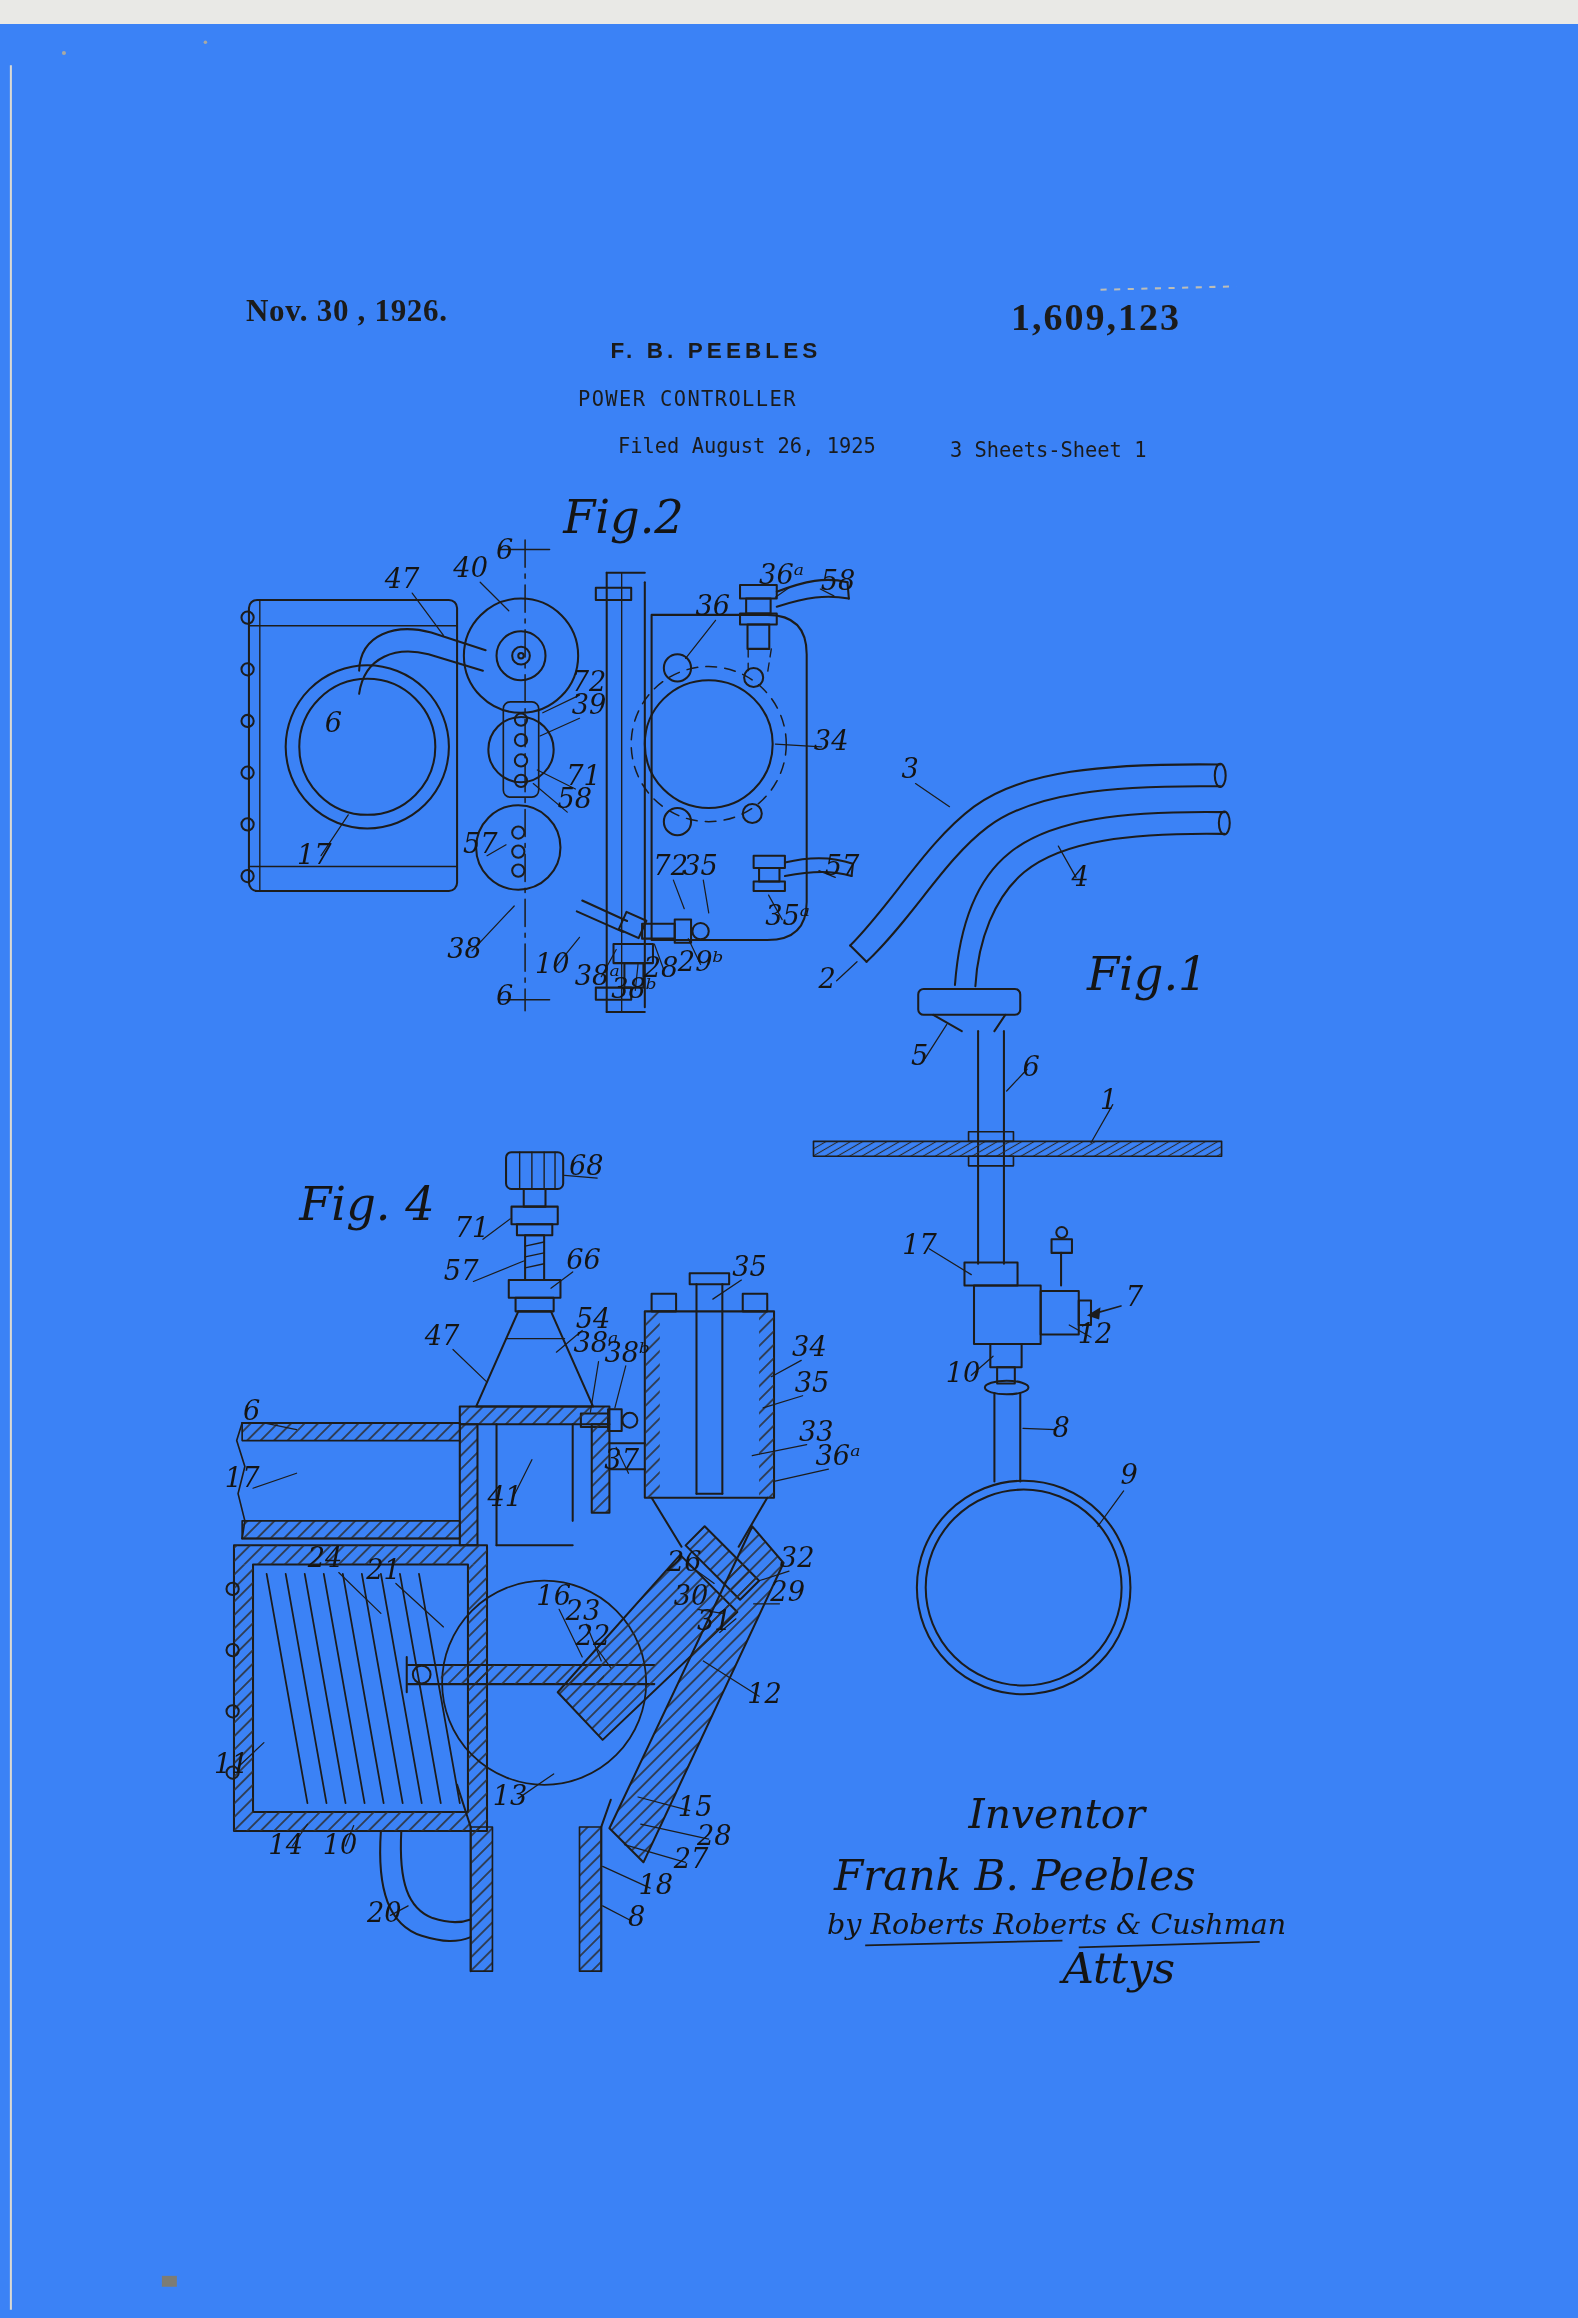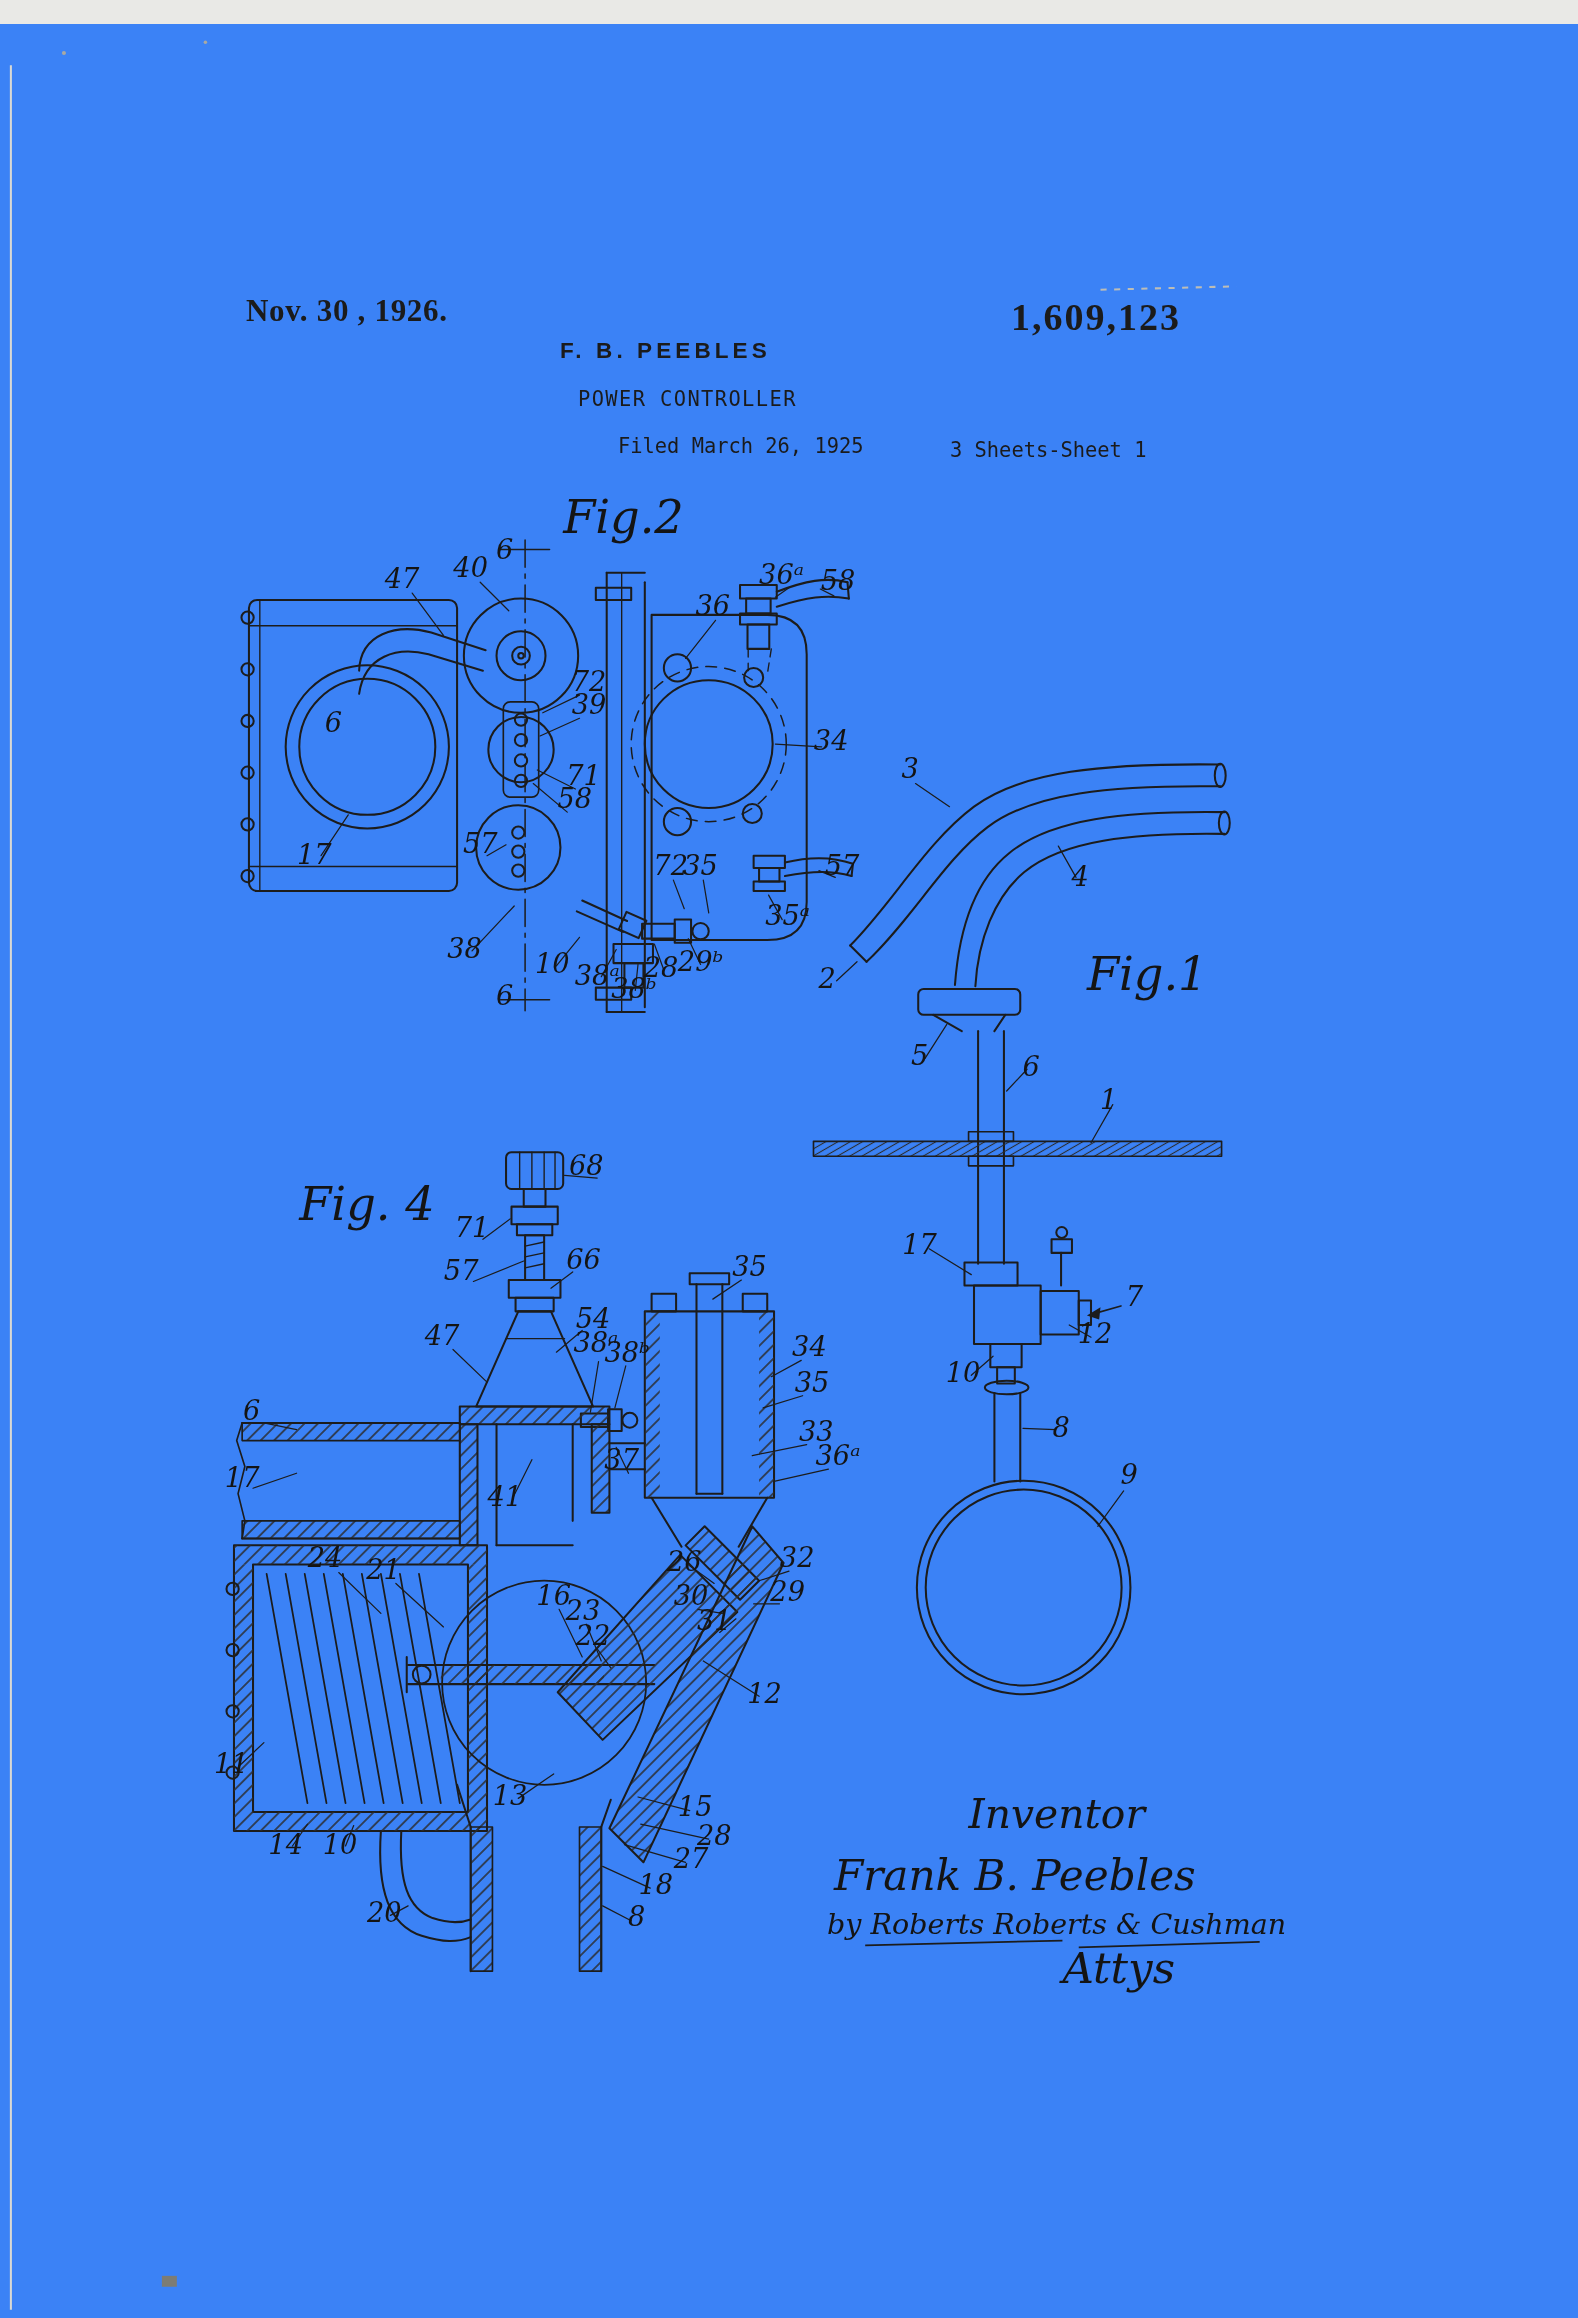--- a/index.html
+++ b/index.html
@@ -1,40 +1,40 @@
 <!DOCTYPE html>
 <html style="font-size:11px"><head>
 <meta charset="utf-8">
 <style>
   html,body{margin:0;padding:0;background:#e9e9e6;}
   .page{position:relative;width:1578px;height:2319px;background:#3b82f6;overflow:hidden;
         font-family:"Liberation Serif", serif;color:#1b1b1b;margin-top:24px;}
   .hdr{position:absolute;white-space:nowrap;}
   .date{left:246px;top:269px;font-size:31px;font-weight:bold;letter-spacing:0.7px;}
   .patnum{left:1011px;top:271px;font-size:38px;font-weight:bold;letter-spacing:2px;}
-  .applicant{left:560px;top:314px;width:340px;text-align:left;font-size:22.5px;font-weight:bold;
+  .applicant{left:546px;top:314px;width:340px;text-align:center;font-size:22.5px;font-weight:bold;
              letter-spacing:4.1px;font-family:"Liberation Sans", sans-serif;}
   .ptitle{left:578px;top:363px;width:340px;text-align:left;font-size:20.4px;letter-spacing:1.4px;
           font-family:"DejaVu Sans Mono", monospace;}
   .filed{left:618px;top:410px;font-size:20.4px;font-family:"DejaVu Sans Mono", monospace;}
   .sheet{left:950px;top:414px;font-size:20.4px;font-family:"DejaVu Sans Mono", monospace;}
   svg.canvas{position:absolute;left:0;top:0;}
   .nums text{font-family:"DejaVu Serif", serif;font-style:italic;font-size:40px;text-anchor:middle;}
   .scripttxt{font-family:"DejaVu Serif", serif;font-style:italic;}
 </style>
 </head>
 <body>
 
 <div class="page">
 
   <div class="hdr date">Nov. 30 , 1926.</div>
   <div class="hdr patnum">1,609,123</div>
   <div class="hdr applicant">F. B. PEEBLES</div>
   <div class="hdr ptitle">POWER CONTROLLER</div>
-  <div class="hdr filed">Filed March 26, 1925</div>
+  <div class="hdr filed">Filed August 26, 1925</div>
   <div class="hdr sheet">3 Sheets-Sheet 1</div>
 
   <svg class="canvas" width="1578" height="2319" viewBox="0 0 2320 3408">
     <defs>
       <pattern id="hatch" patternUnits="userSpaceOnUse" width="14" height="14" patternTransform="rotate(45)">
         <line x1="7" y1="0" x2="7" y2="14" stroke="#2b2b2b" stroke-width="2.2"></line>
       </pattern>
       <pattern id="hatchF" patternUnits="userSpaceOnUse" width="9" height="9" patternTransform="rotate(60)">
         <line x1="4.5" y1="0" x2="4.5" y2="9" stroke="#2b2b2b" stroke-width="1.6"></line>
       </pattern>

